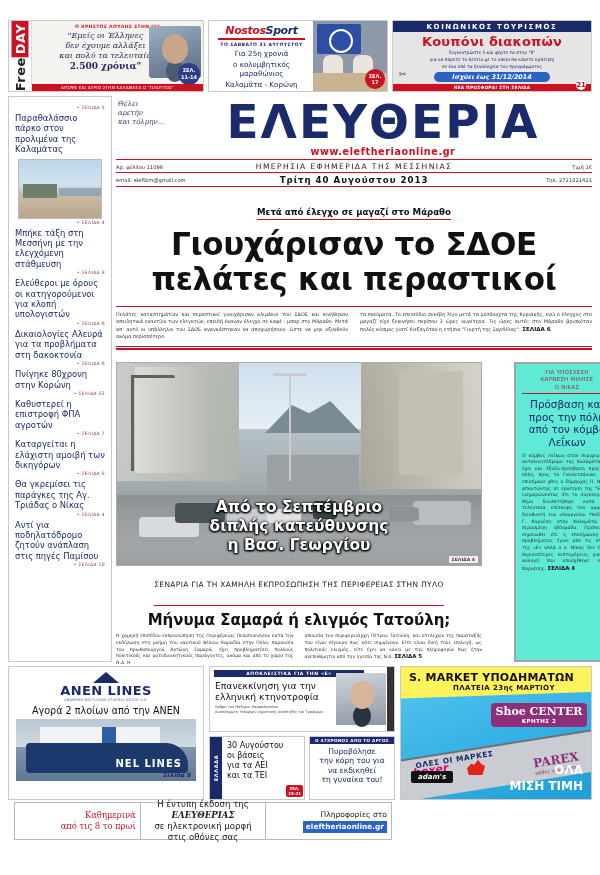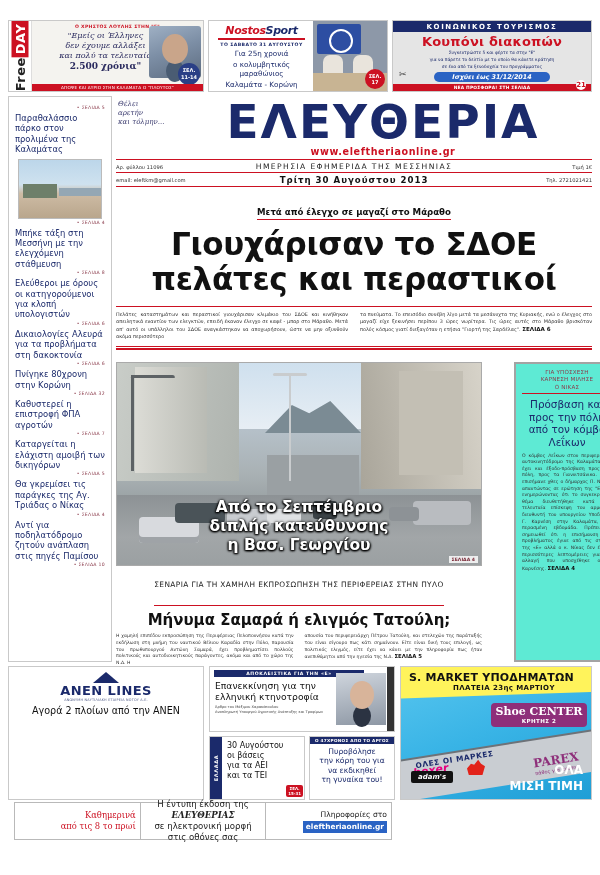--- a/index.html
+++ b/index.html
@@ -386,21 +386,21 @@
 
     <div class="mh-line mh-r1"></div>
     <div class="mh-row r1">
       <div class="mh-l">Αρ. φύλλου 11096</div>
       <div class="mh-c mh-c1">ΗΜΕΡΗΣΙΑ ΕΦΗΜΕΡΙΔΑ ΤΗΣ ΜΕΣΣΗΝΙΑΣ</div>
       <div class="mh-r">Τιμή 1€</div>
     </div>
     <div class="mh-line mh-r2"></div>
     <div class="mh-row r2">
       <div class="mh-l">email: eleftkm@gmail.com</div>
-      <div class="mh-c mh-c2">Τρίτη 30 Αυγούστου 2013</div>
+      <div class="mh-c mh-c2">Τρίτη 40 Αυγούστου 2013</div>
       <div class="mh-r">Τηλ. 2721021421</div>
     </div>
     <div class="mh-line mh-r3"></div>
   </div>
 
   <div class="lead">
     <div class="lead-kwrap">
       <span class="lead-kicker">Μετά από έλεγχο σε μαγαζί στο Μάραθο</span>
     </div>
     <div class="lead-h">Γιουχάρισαν το ΣΔΟΕ</div>
@@ -461,20 +461,26 @@
     </div>
   </div>
 
   <div class="adrow">
 
     <div class="ad-anen">
       <div class="an-tri"></div>
       <div class="an-logo">ANEN LINES</div>
       <div class="an-sub">ΑΝΩΝΥΜΗ ΝΑΥΤΙΛΙΑΚΗ ΕΤΑΙΡΕΙΑ ΝΟΤΟΥ Α.Ε.</div>
       <div class="an-h">Αγορά 2 πλοίων από την ANEN</div>
+      <div class="an-img">
+        <div class="an-ship"></div>
+        <div class="an-funnel"></div>
+        <div class="an-nel">NEL LINES</div>
+        <div class="an-pg">Σελίδα 9</div>
+      </div>
     </div>
 
     <div class="ad-mid">
       <div class="am-top">
         <div class="am-kick">ΑΠΟΚΛΕΙΣΤΙΚΑ ΓΙΑ ΤΗΝ «Ε»</div>
         <div class="am-h">
           <div>Επανεκκίνηση για την</div>
           <div>ελληνική κτηνοτροφία</div>
         </div>
         <div class="am-by">

